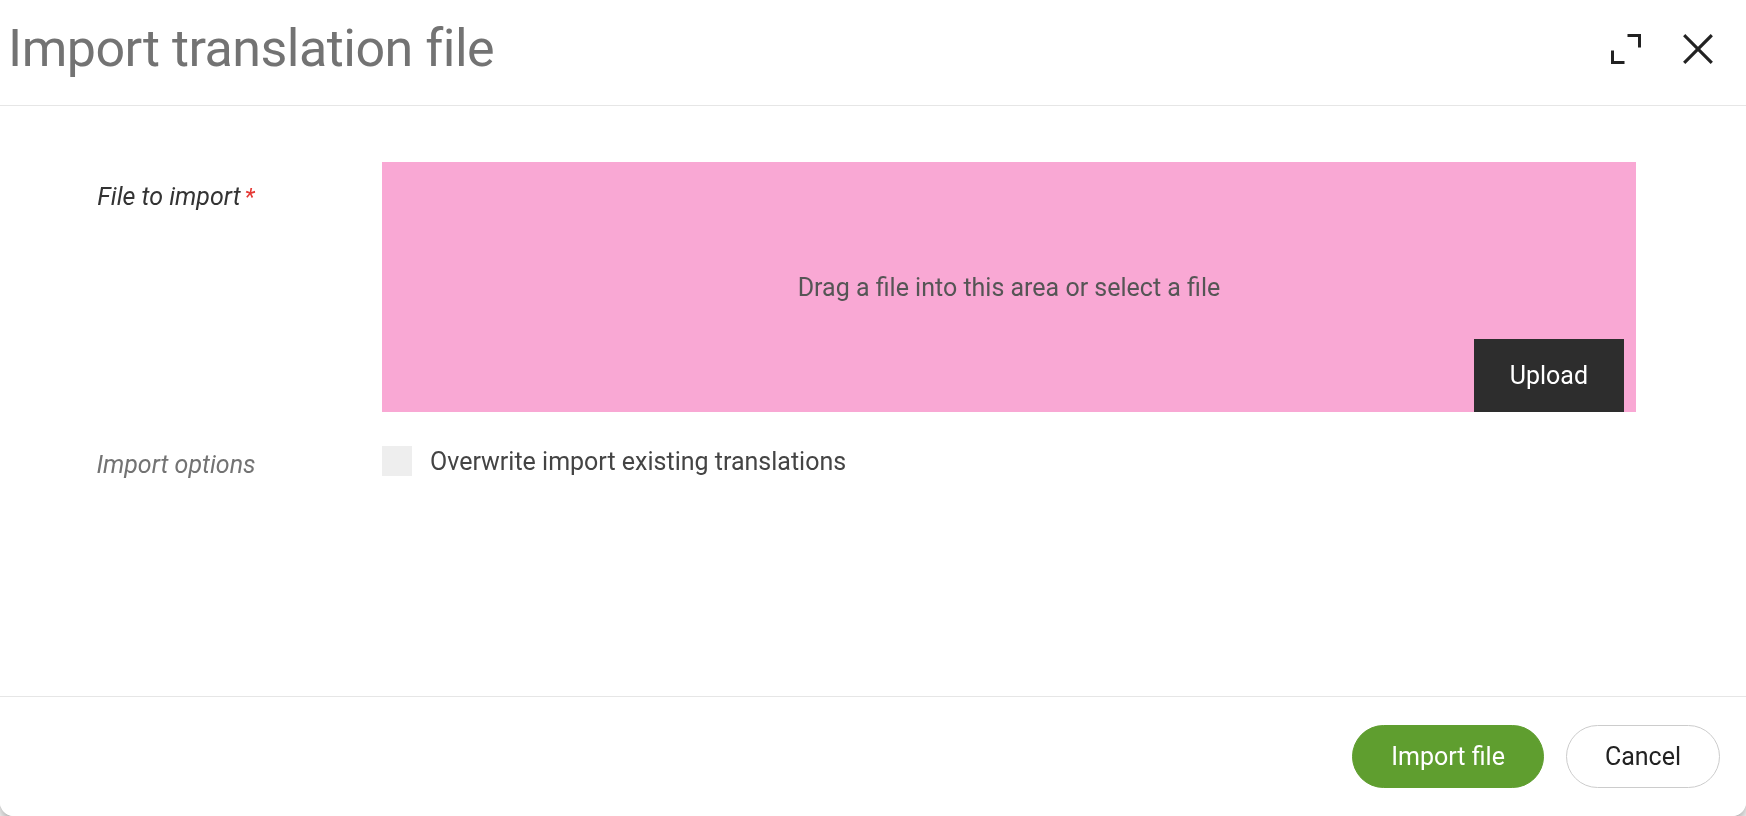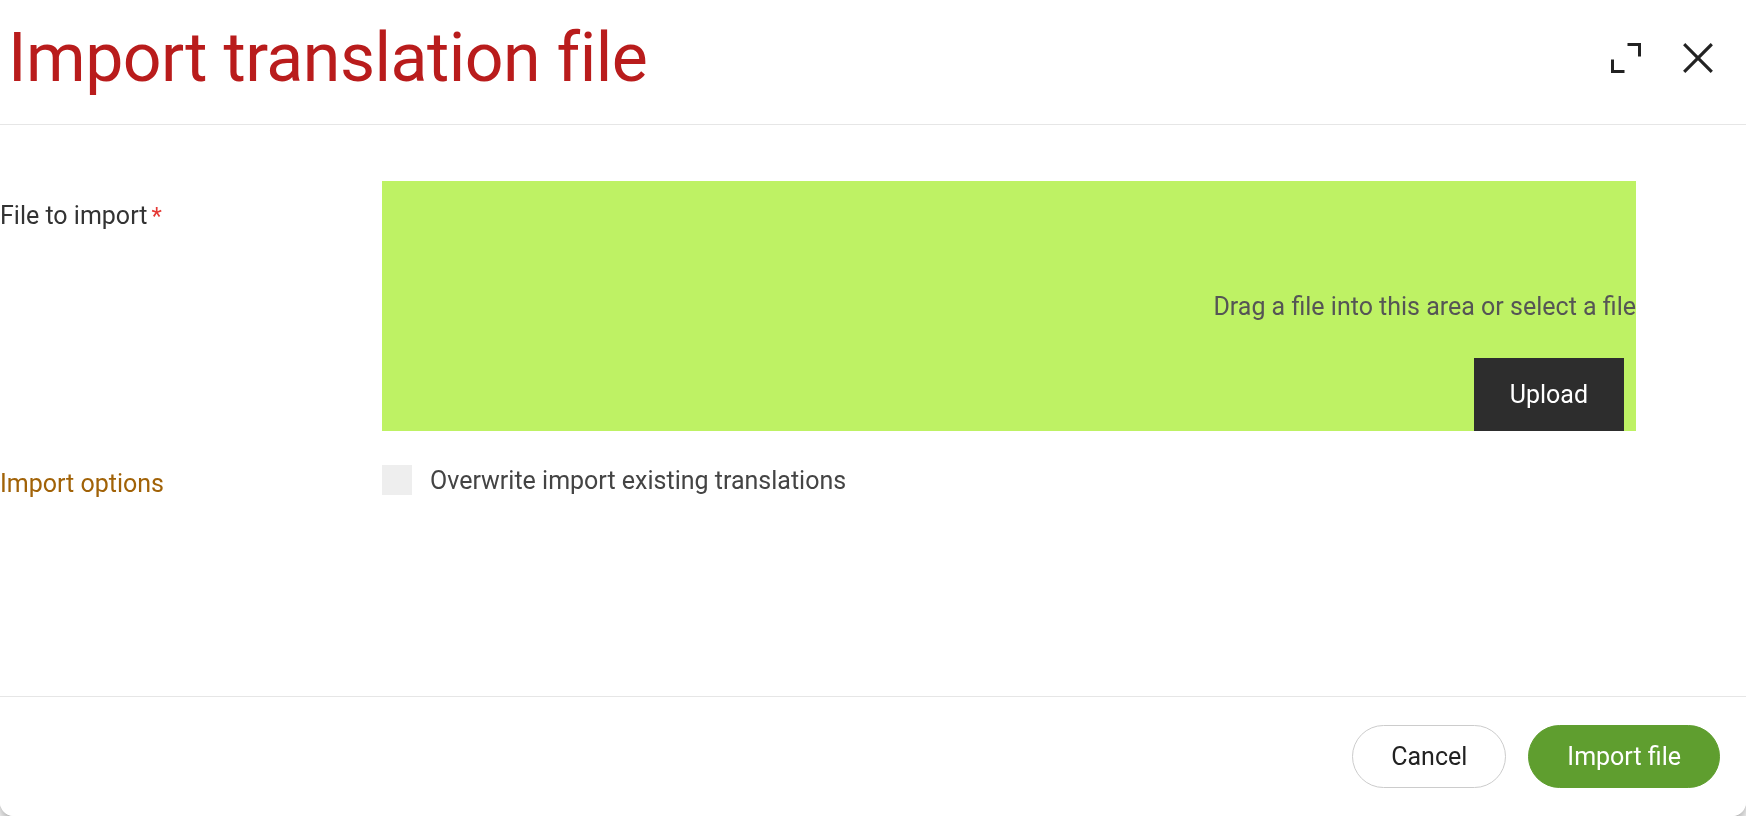--- a/index.html
+++ b/index.html
@@ -25,23 +25,23 @@
 
     
     .dialog-header {
       display: flex;
       align-items: center;
       justify-content: space-between;
       padding: 18px 26px 26px 8px;
       border-bottom: 1px solid #e6e6e6;
     }
     .dialog-title {
-      font-size: 68px;
+      font-size: 52px;
       font-weight: 400;
-      color: #b91c1c;
+      color: #737373;
       letter-spacing: -0.5px;
     }
     .header-icons {
       display: flex;
       align-items: center;
       gap: 28px;
     }
     .icon-btn {
       width: 44px;
       height: 44px;
@@ -59,41 +59,42 @@
       padding: 56px 0 0 0;
     }
     .form-row {
       display: flex;
       align-items: flex-start;
       margin-bottom: 34px;
     }
     .form-label-col {
       width: 382px;
       padding-right: 30px;
-      text-align: left;
+      text-align: center;
       font-size: 25px;
       color: #333;
       padding-top: 20px;
+      font-style: italic;
     }
     .form-label-col .req { color: #e53935; margin-left: 4px; font-size: 24px; }
-    .form-label-col .opt-label { color: #a16207; font-weight: 400; padding-top: 0; margin-top: 12px; }
+    .form-label-col .opt-label { color: #737373; font-weight: 400; padding-top: 0; margin-top: 12px; }
 
     .form-control-col {
       flex: 1;
       padding-right: 110px;
     }
 
     
     .dropzone {
-      background: #bef264;
+      background: #f9a8d4;
       width: 100%;
       height: 250px;
       display: flex;
       flex-direction: column;
-      align-items: flex-end;
+      align-items: center;
       justify-content: center;
       position: relative;
       color: #555;
       font-size: 25px;
     }
     .dropzone-text { color:#555; }
     .upload-btn {
       position: absolute;
       right: 12px;
       bottom: 0;
@@ -198,17 +199,17 @@
         <div class="option-item">
           <div class="fake-checkbox"></div>
           <span class="option-label">Overwrite import existing translations</span>
         </div>
       </div>
     </div>
 
   </div>
 
   <div class="dialog-footer">
+    <button class="btn btn-primary">Import file</button>
     <button class="btn btn-cancel">Cancel</button>
-    <button class="btn btn-primary">Import file</button>
   </div>
 
 </div>
 
 </body></html>

